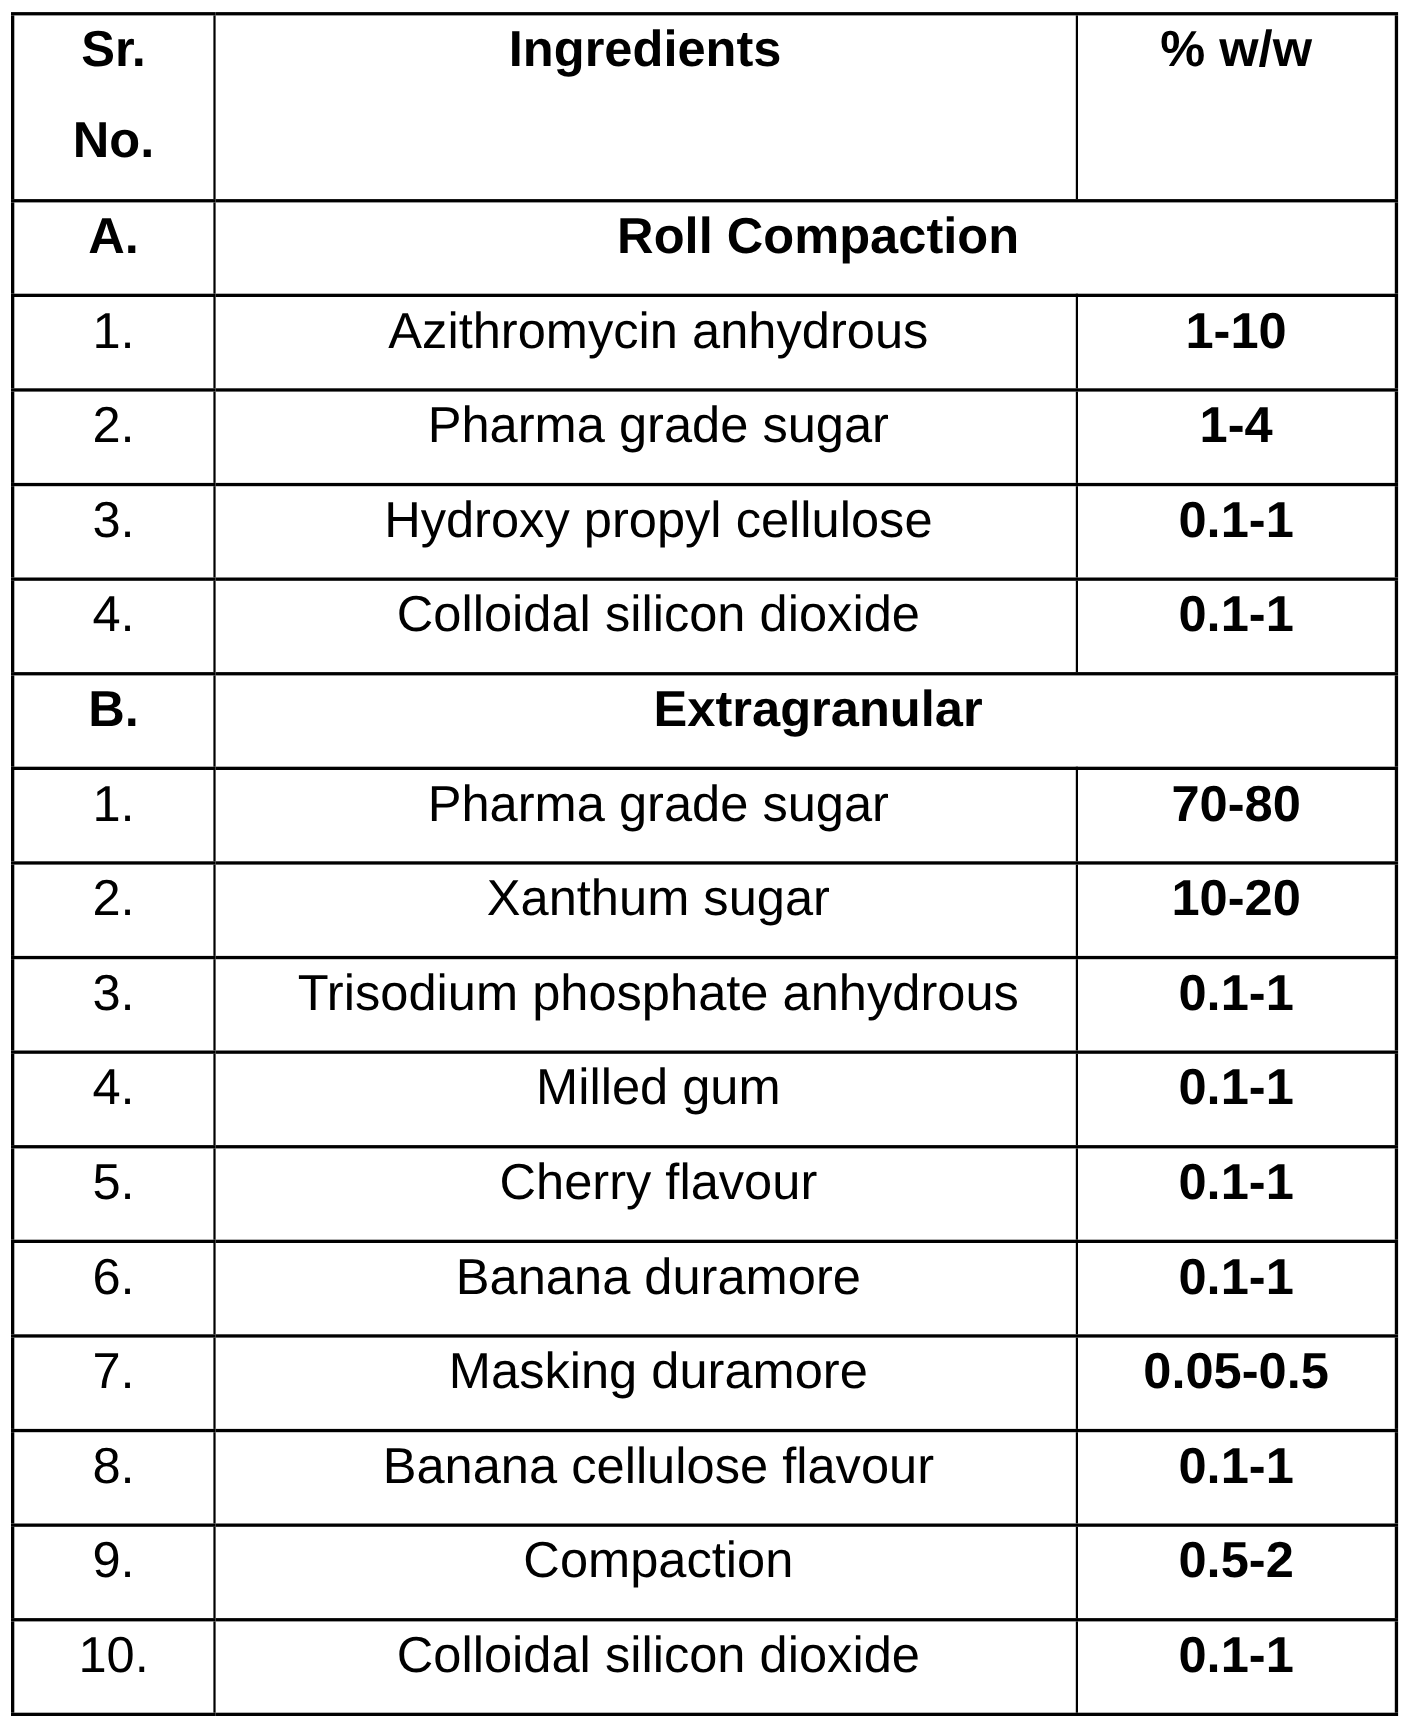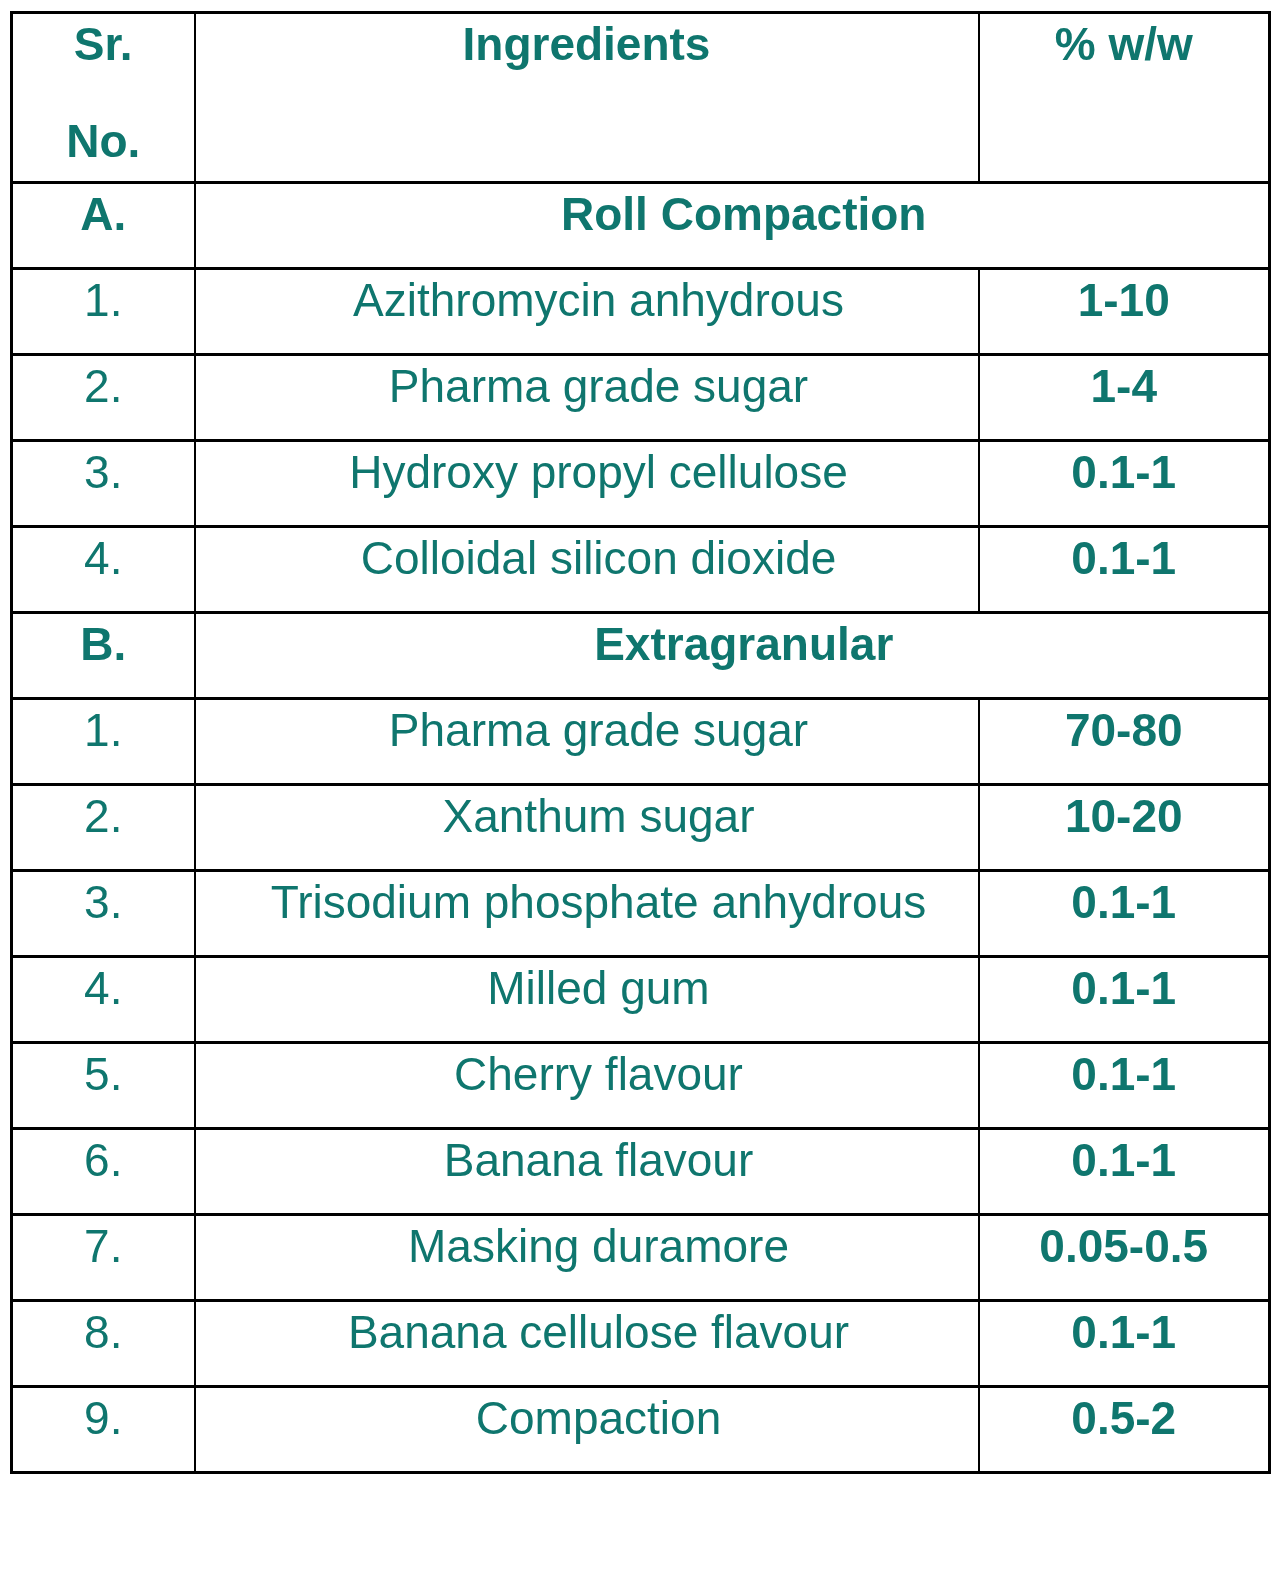--- a/index.html
+++ b/index.html
@@ -6,21 +6,21 @@
     margin: 0;
     padding: 0;
     background: #ffffff;
   }
   .page {
     position: relative;
     width: 1282px;
     height: 1570px;
     background: #ffffff;
     font-family: "Liberation Sans", sans-serif;
-    color: #0f766e;
+    color: #000000;
     overflow: hidden;
   }
   table.ing-table {
     position: absolute;
     left: 10px;
     top: 11px;
     width: 1258px;
     border-collapse: collapse;
     table-layout: fixed;
     border: 3px solid #000000;
@@ -37,21 +37,21 @@
     padding: 4px 0 0 0;
     font-size: 46px;
     line-height: 1.16;
     overflow: hidden;
     white-space: nowrap;
   }
   tr.header-row { height: 170px; }
   tr.section-row, tr.data-row { height: 86px; }
   th { font-weight: bold; text-align: center; }
   .sr-head div { line-height: 52px; }
-  .sr-head div + div { margin-top: 45px; }
+  .sr-head div + div { margin-top: 31px; }
   .c-sr  { text-align: center; }
   .c-ing { text-align: center; padding-left: 24px; }
   .c-val { text-align: center; font-weight: bold; }
   td.sec { font-weight: bold; }
 </style>
 </head>
 <body>
 
 <div class="page">
   <table class="ing-table">
@@ -120,33 +120,38 @@
           <td class="c-ing">Milled gum</td>
           <td class="c-val">0.1-1</td>
         </tr>
         <tr class="data-row">
           <td class="c-sr">5.</td>
           <td class="c-ing">Cherry flavour</td>
           <td class="c-val">0.1-1</td>
         </tr>
         <tr class="data-row">
           <td class="c-sr">6.</td>
-          <td class="c-ing">Banana flavour</td>
+          <td class="c-ing">Banana duramore</td>
           <td class="c-val">0.1-1</td>
         </tr>
         <tr class="data-row">
           <td class="c-sr">7.</td>
           <td class="c-ing">Masking duramore</td>
           <td class="c-val">0.05-0.5</td>
         </tr>
         <tr class="data-row">
           <td class="c-sr">8.</td>
           <td class="c-ing">Banana cellulose flavour</td>
           <td class="c-val">0.1-1</td>
         </tr>
         <tr class="data-row">
           <td class="c-sr">9.</td>
           <td class="c-ing">Compaction</td>
           <td class="c-val">0.5-2</td>
         </tr>
+        <tr class="data-row">
+          <td class="c-sr">10.</td>
+          <td class="c-ing">Colloidal silicon dioxide</td>
+          <td class="c-val">0.1-1</td>
+        </tr>
       </tbody>
   </table>
 </div>
 
 </body></html>

